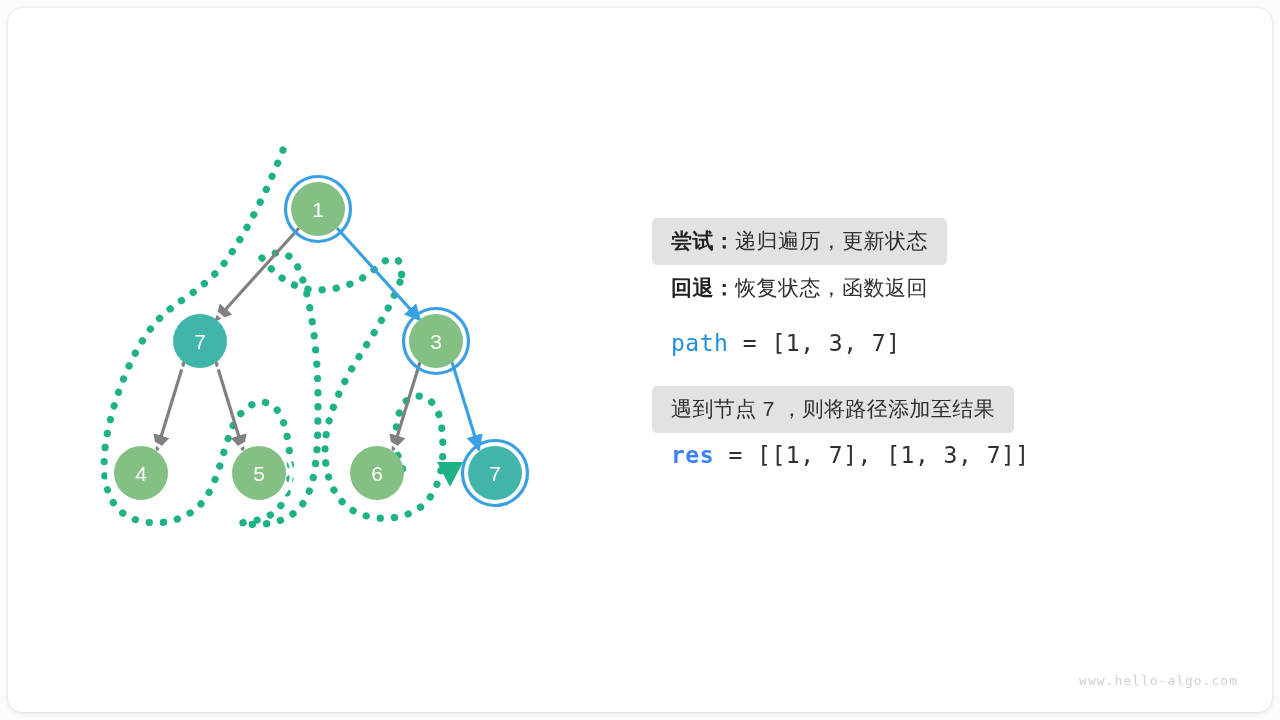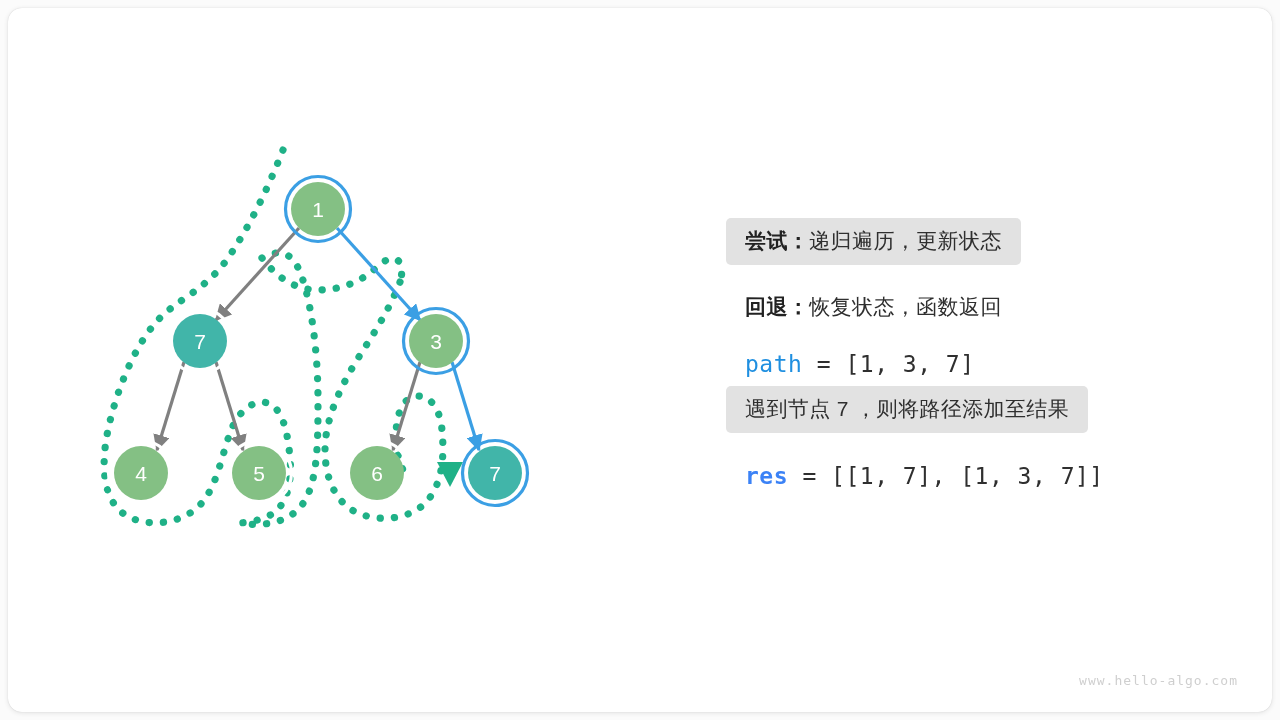--- a/index.html
+++ b/index.html
@@ -33,42 +33,42 @@
   #diagram {
     position: absolute;
     left: 0;
     top: 0;
     width: 1280px;
     height: 720px;
   }
   
   #panel {
     position: absolute;
-    left: 726px;
+    left: 652px;
     top: 213px;
     width: 470px;
   }
   .text-row {
     height: 56px;
     display: flex;
     align-items: center;
     box-sizing: border-box;
   }
   .chip {
     display: inline-flex;
     align-items: center;
     background: #e2e2e2;
     border-radius: 5px;
     height: 47px;
     padding: 0 19px;
     box-sizing: border-box;
   }
   .plain {
     display: inline-flex;
-    align-items: flex-end;
+    align-items: flex-start;
     height: 47px;
     padding: 0 19px;
     box-sizing: border-box;
   }
   .cn {
     font-family: "Liberation Sans", "DejaVu Sans", sans-serif;
     font-size: 21px;
     color: #2f2f2f;
     letter-spacing: 0.4px;
     white-space: nowrap;

